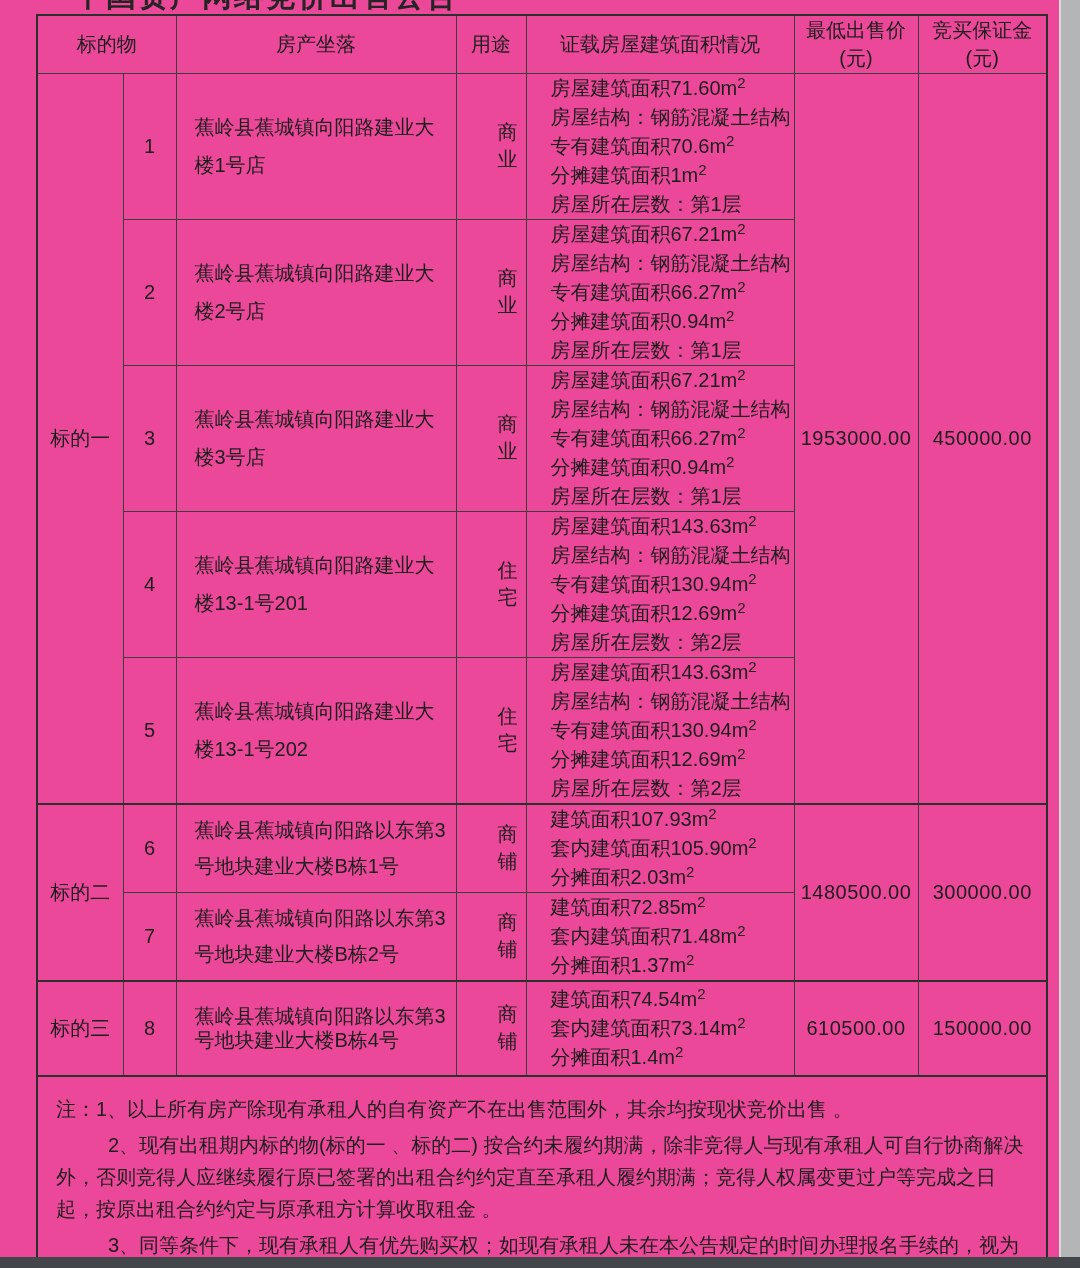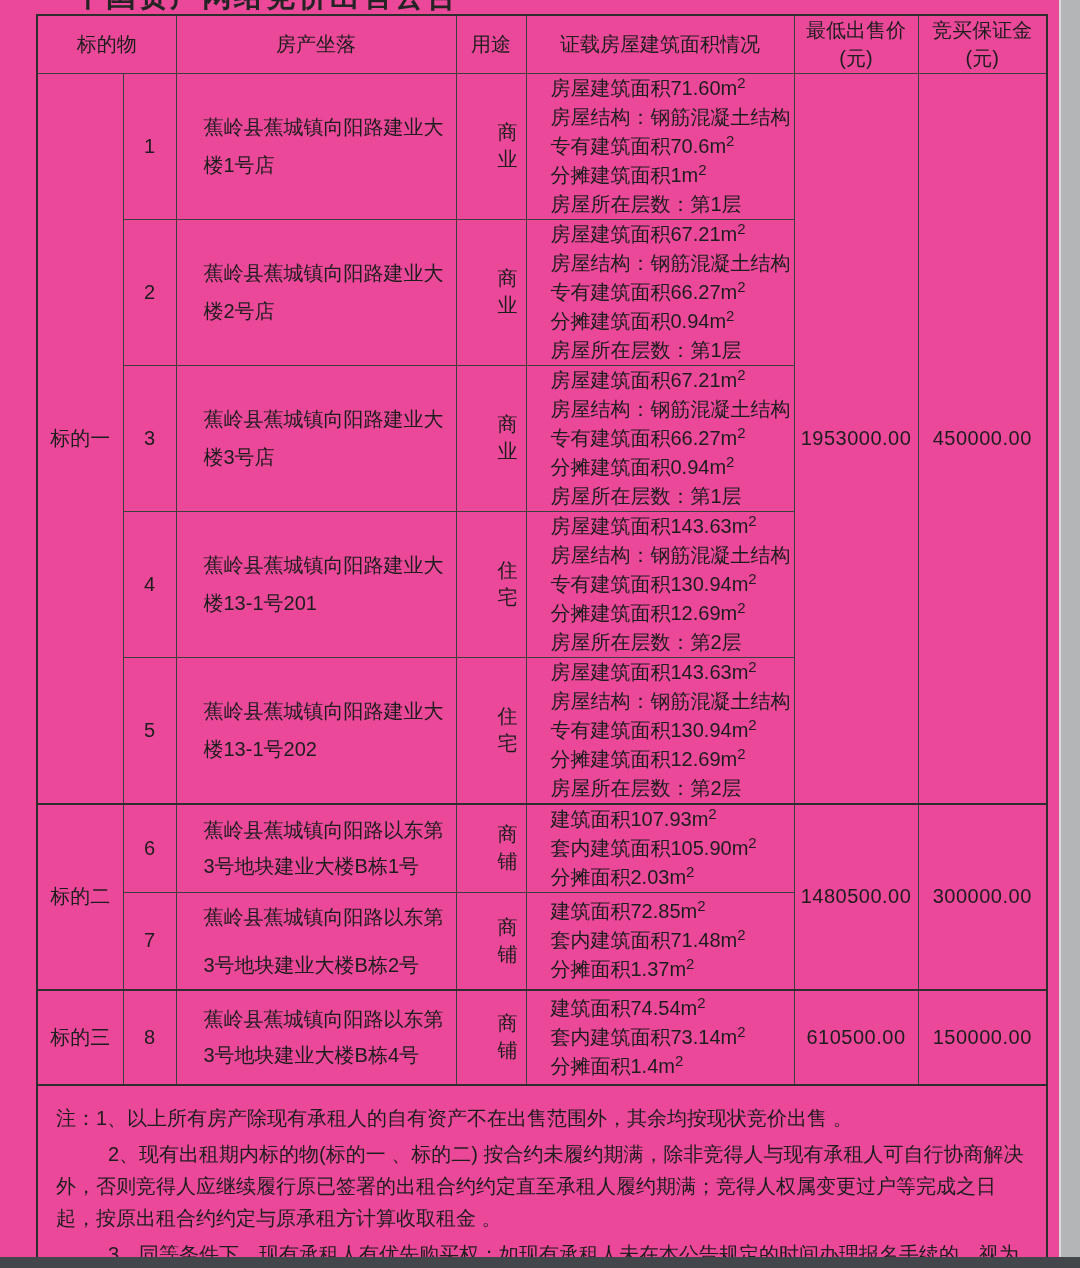--- a/index.html
+++ b/index.html
@@ -20,21 +20,21 @@
   }
   table.auction td {
     border:1px solid #3d3d3d; font-size:20px; font-weight:500;
     vertical-align:middle; overflow:hidden;
   }
   table.auction { border:2px solid #2e2e2e; }
   tr.gsep td { border-top:2px solid #2e2e2e; }
   td.hd { text-align:center; line-height:28px; padding:0 4px; }
   td.subject { text-align:center;margin-top:48px; }
   td.no { text-align:center; }
-  td.loc { padding:0 8px 0 27px; line-height:38px; text-align:left; }
+  td.loc { padding:0 8px 0 18px; line-height:38px; text-align:left; }
   td.use { text-align:center;padding-left:34px; }
   td.area { padding:0 4px 0 24px; }
   .aline { line-height:29px; white-space:nowrap; }
   .aline sup { font-size:15px; font-weight:500; line-height:0; vertical-align:7px; }
   td.money { text-align:center; letter-spacing:0.5px; }
   td.notes { vertical-align:top; padding:12px 14px 0 14px; }
   td.notes p { margin:4px; line-height:32px; font-size:20px; font-weight:500; }
   td.notes p.indent { text-indent:2.6em; }
   
   .right-strip {
@@ -147,33 +147,33 @@
       <td class="area">
         <div class="aline"><span>建筑面积107.93m</span><sup>2</sup></div>
         <div class="aline"><span>套内建筑面积105.90m</span><sup>2</sup></div>
         <div class="aline"><span>分摊面积2.03m</span><sup>2</sup></div>
       </td>
       <td class="money" rowspan="2">1480500.00</td>
       <td class="money" rowspan="2">300000.00</td>
     </tr>
     <tr style="height:84px">
       <td class="no">7</td>
-      <td class="loc" style="line-height:48px">蕉岭县蕉城镇向阳路以东第3号地块建业大楼B栋2号</td>
+      <td class="loc" style="line-height:36px">蕉岭县蕉城镇向阳路以东第3号地块建业大楼B栋2号</td>
       <td class="use">商铺</td>
       <td class="area">
         <div class="aline"><span>建筑面积72.85m</span><sup>2</sup></div>
         <div class="aline"><span>套内建筑面积71.48m</span><sup>2</sup></div>
         <div class="aline"><span>分摊面积1.37m</span><sup>2</sup></div>
       </td>
     </tr>
 
     <tr class="gsep" style="height:95px">
       <td class="subject">标的三</td>
       <td class="no">8</td>
-      <td class="loc" style="line-height:36px">蕉岭县蕉城镇向阳路以东第3号地块建业大楼B栋4号</td>
+      <td class="loc" style="line-height:24px">蕉岭县蕉城镇向阳路以东第3号地块建业大楼B栋4号</td>
       <td class="use">商铺</td>
       <td class="area">
         <div class="aline"><span>建筑面积74.54m</span><sup>2</sup></div>
         <div class="aline"><span>套内建筑面积73.14m</span><sup>2</sup></div>
         <div class="aline"><span>分摊面积1.4m</span><sup>2</sup></div>
       </td>
       <td class="money">610500.00</td>
       <td class="money">150000.00</td>
     </tr>
 

